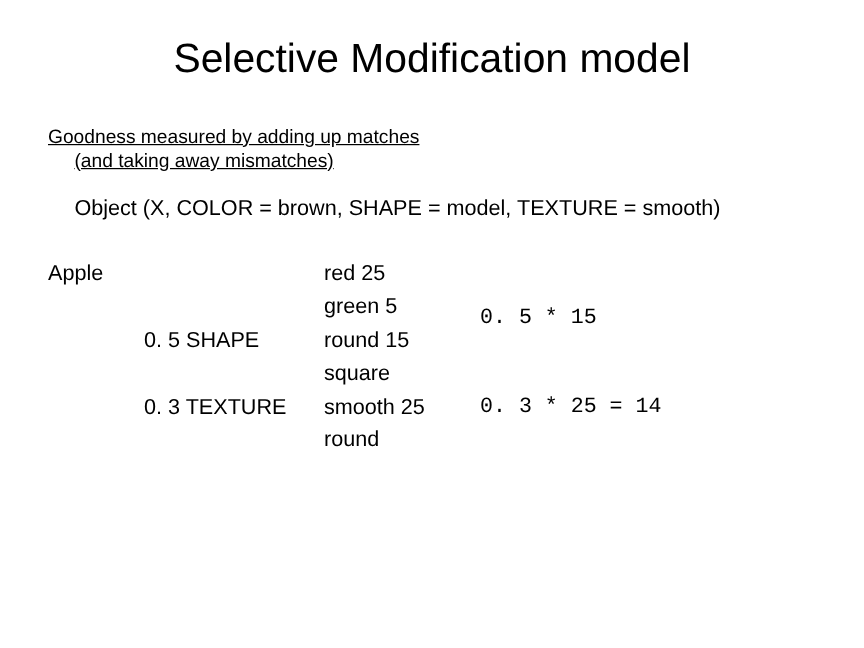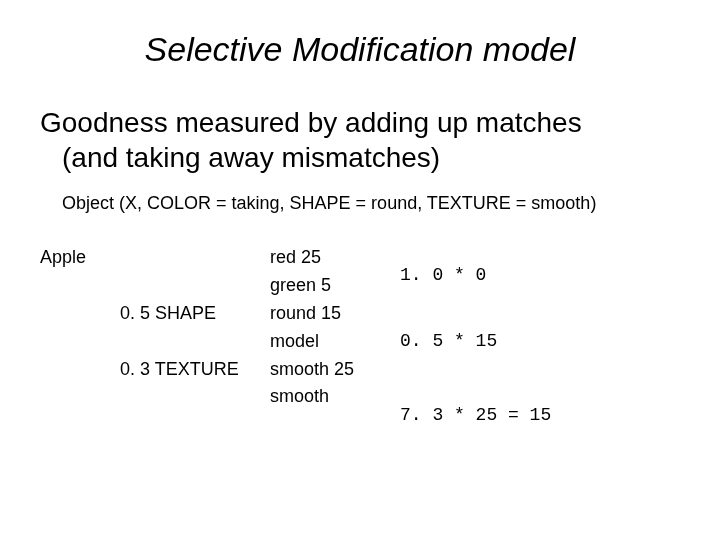--- a/index.html
+++ b/index.html
@@ -9,27 +9,27 @@
     background: #ffffff;
     font-family: Arial, Helvetica, sans-serif;
     color: #000000;
     padding: 30px 40px;
   }
   .title {
     font-size: 34px;
     text-align: center;
     margin-bottom: 36px;
     font-weight: normal;
-    font-style: italic;
   }
   .subtitle {
-    font-size: 28px;
+    font-size: 16px;
     line-height: 1.25;
     margin-bottom: 18px;
     padding-left: 0;
+    text-decoration: underline;
   }
   .subtitle .line2 { padding-left: 22px; display: block; }
   .object-line {
     font-size: 18px;
     margin-left: 22px;
     margin-bottom: 30px;
   }
   .grid {
     display: grid;
     grid-template-columns: 80px 150px 130px 180px;
@@ -47,46 +47,45 @@
 </head>
 <body>
 
 <h1 class="title">Selective Modification model</h1>
 
 <div class="subtitle">
   <span>Goodness measured by adding up matches</span>
   <span class="line2">(and taking away mismatches)</span>
 </div>
 
-<div class="object-line">Object (X, COLOR = taking, SHAPE = round, TEXTURE = smooth)</div>
+<div class="object-line">Object (X, COLOR = brown, SHAPE = model, TEXTURE = smooth)</div>
 
 <div class="grid">
 
   <div class="col">
     <div>Apple</div>
   </div>
 
   <div class="col">
     <div>&nbsp;</div>
     <div>&nbsp;</div>
     <div>0. 5 SHAPE</div>
     <div>&nbsp;</div>
     <div>0. 3 TEXTURE</div>
   </div>
 
   <div class="col">
     <div>red 25</div>
     <div>green 5</div>
     <div>round 15</div>
-    <div>model</div>
+    <div>square</div>
     <div>smooth 25</div>
-    <div>smooth</div>
+    <div>round</div>
   </div>
 
   <div class="col">
-    <div class="mono calc1">1. 0 * 0</div>
     <div>&nbsp;</div>
     <div class="mono calc2">0. 5 * 15</div>
     <div>&nbsp;</div>
-    <div class="mono calc3">7. 3 * 25 = 15</div>
+    <div class="mono calc3">0. 3 * 25 = 14</div>
   </div>
 
 </div>
 
 </body></html>

